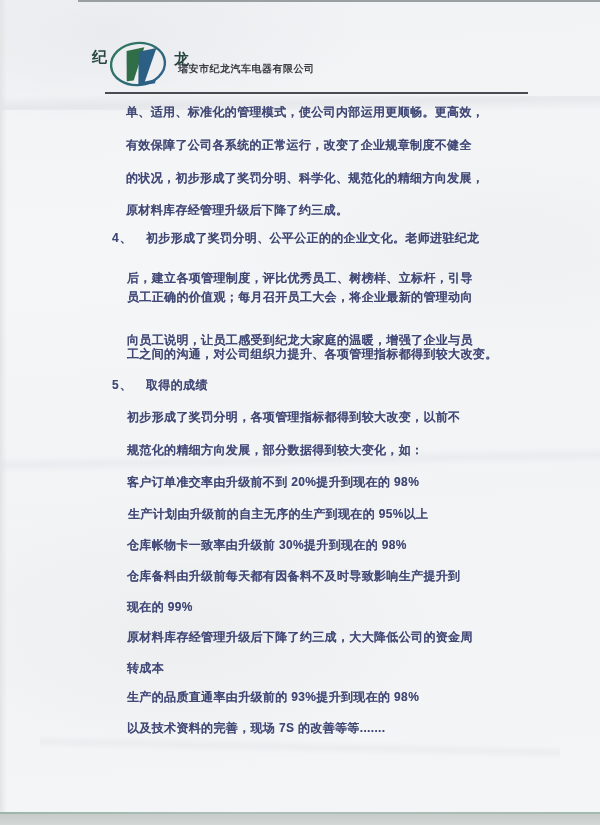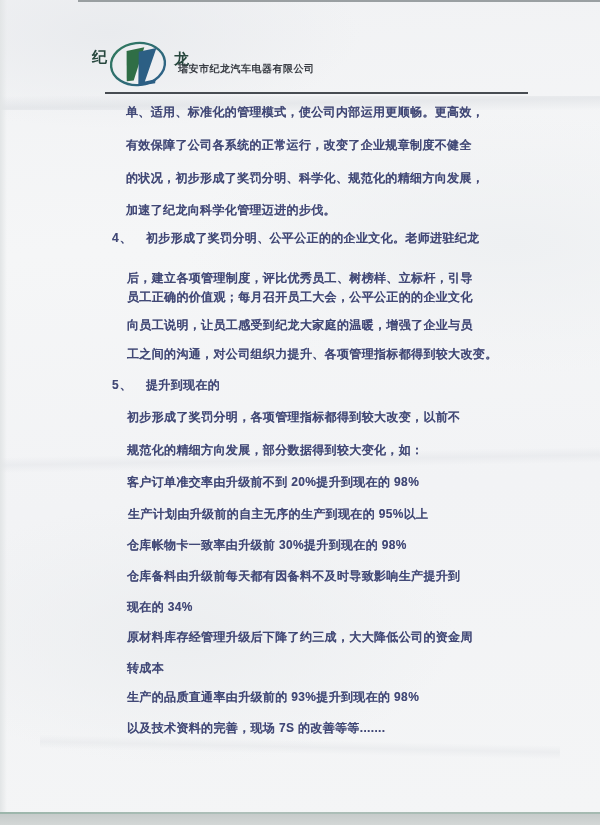--- a/index.html
+++ b/index.html
@@ -96,40 +96,40 @@
         <text x="84" y="28" font-size="15" font-weight="bold" fill="#27473e" font-family="Liberation Sans, sans-serif">龙</text>
       </svg>
     </div>
     <div class="company-name">瑞安市纪龙汽车电器有限公司</div>
     <div class="header-rule"></div>
 
     <div>
       <div class="line" style="top:104px;left:126px">单、适用、标准化的管理模式，使公司内部运用更顺畅。更高效，</div>
       <div class="line" style="top:137px;left:126px">有效保障了公司各系统的正常运行，改变了企业规章制度不健全</div>
       <div class="line" style="top:170px;left:126px">的状况，初步形成了奖罚分明、科学化、规范化的精细方向发展，</div>
-      <div class="line" style="top:202px;left:126px">加速了纪龙向科学化管理迈进的步伐。</div>
+      <div class="line" style="top:202px;left:126px">原材料库存经管理升级后下降了约三成。</div>
 
       <div class="line marker" style="top:230px;left:112px">4、</div>
       <div class="line" style="top:230px;left:146px">初步形成了奖罚分明、公平公正的的企业文化。老师进驻纪龙</div>
       <div class="line" style="top:270px;left:127px">后，建立各项管理制度，评比优秀员工、树榜样、立标杆，引导</div>
-      <div class="line" style="top:289px;left:127px">员工正确的价值观；每月召开员工大会，公平公正的的企业文化</div>
-      <div class="line" style="top:317px;left:127px">向员工说明，让员工感受到纪龙大家庭的温暖，增强了企业与员</div>
+      <div class="line" style="top:289px;left:127px">员工正确的价值观；每月召开员工大会，将企业最新的管理动向</div>
+      <div class="line" style="top:332px;left:127px">向员工说明，让员工感受到纪龙大家庭的温暖，增强了企业与员</div>
       <div class="line" style="top:346px;left:127px">工之间的沟通，对公司组织力提升、各项管理指标都得到较大改变。</div>
 
       <div class="line marker" style="top:377px;left:112px">5、</div>
-      <div class="line" style="top:377px;left:146px">提升到现在的</div>
+      <div class="line" style="top:377px;left:146px">取得的成绩</div>
 
       <div class="line" style="top:409px;left:127px">初步形成了奖罚分明，各项管理指标都得到较大改变，以前不</div>
       <div class="line" style="top:442px;left:127px">规范化的精细方向发展，部分数据得到较大变化，如：</div>
 
       <div class="line" style="top:474px;left:127px">客户订单准交率由升级前不到 20%提升到现在的 98%</div>
       <div class="line" style="top:506px;left:128px">生产计划由升级前的自主无序的生产到现在的 95%以上</div>
       <div class="line" style="top:537px;left:127px">仓库帐物卡一致率由升级前 30%提升到现在的 98%</div>
       <div class="line" style="top:568px;left:127px">仓库备料由升级前每天都有因备料不及时导致影响生产提升到</div>
-      <div class="line" style="top:599px;left:127px">现在的 34%</div>
+      <div class="line" style="top:599px;left:127px">现在的 99%</div>
       <div class="line" style="top:629px;left:127px">原材料库存经管理升级后下降了约三成，大大降低公司的资金周</div>
       <div class="line" style="top:660px;left:127px">转成本</div>
       <div class="line" style="top:689px;left:127px">生产的品质直通率由升级前的 93%提升到现在的 98%</div>
       <div class="line" style="top:720px;left:127px">以及技术资料的完善，现场 7S 的改善等等.......</div>
     </div>
 
     <div class="scan-top-line"></div>
     <div class="scan-left-shade"></div>
   </div>
 

